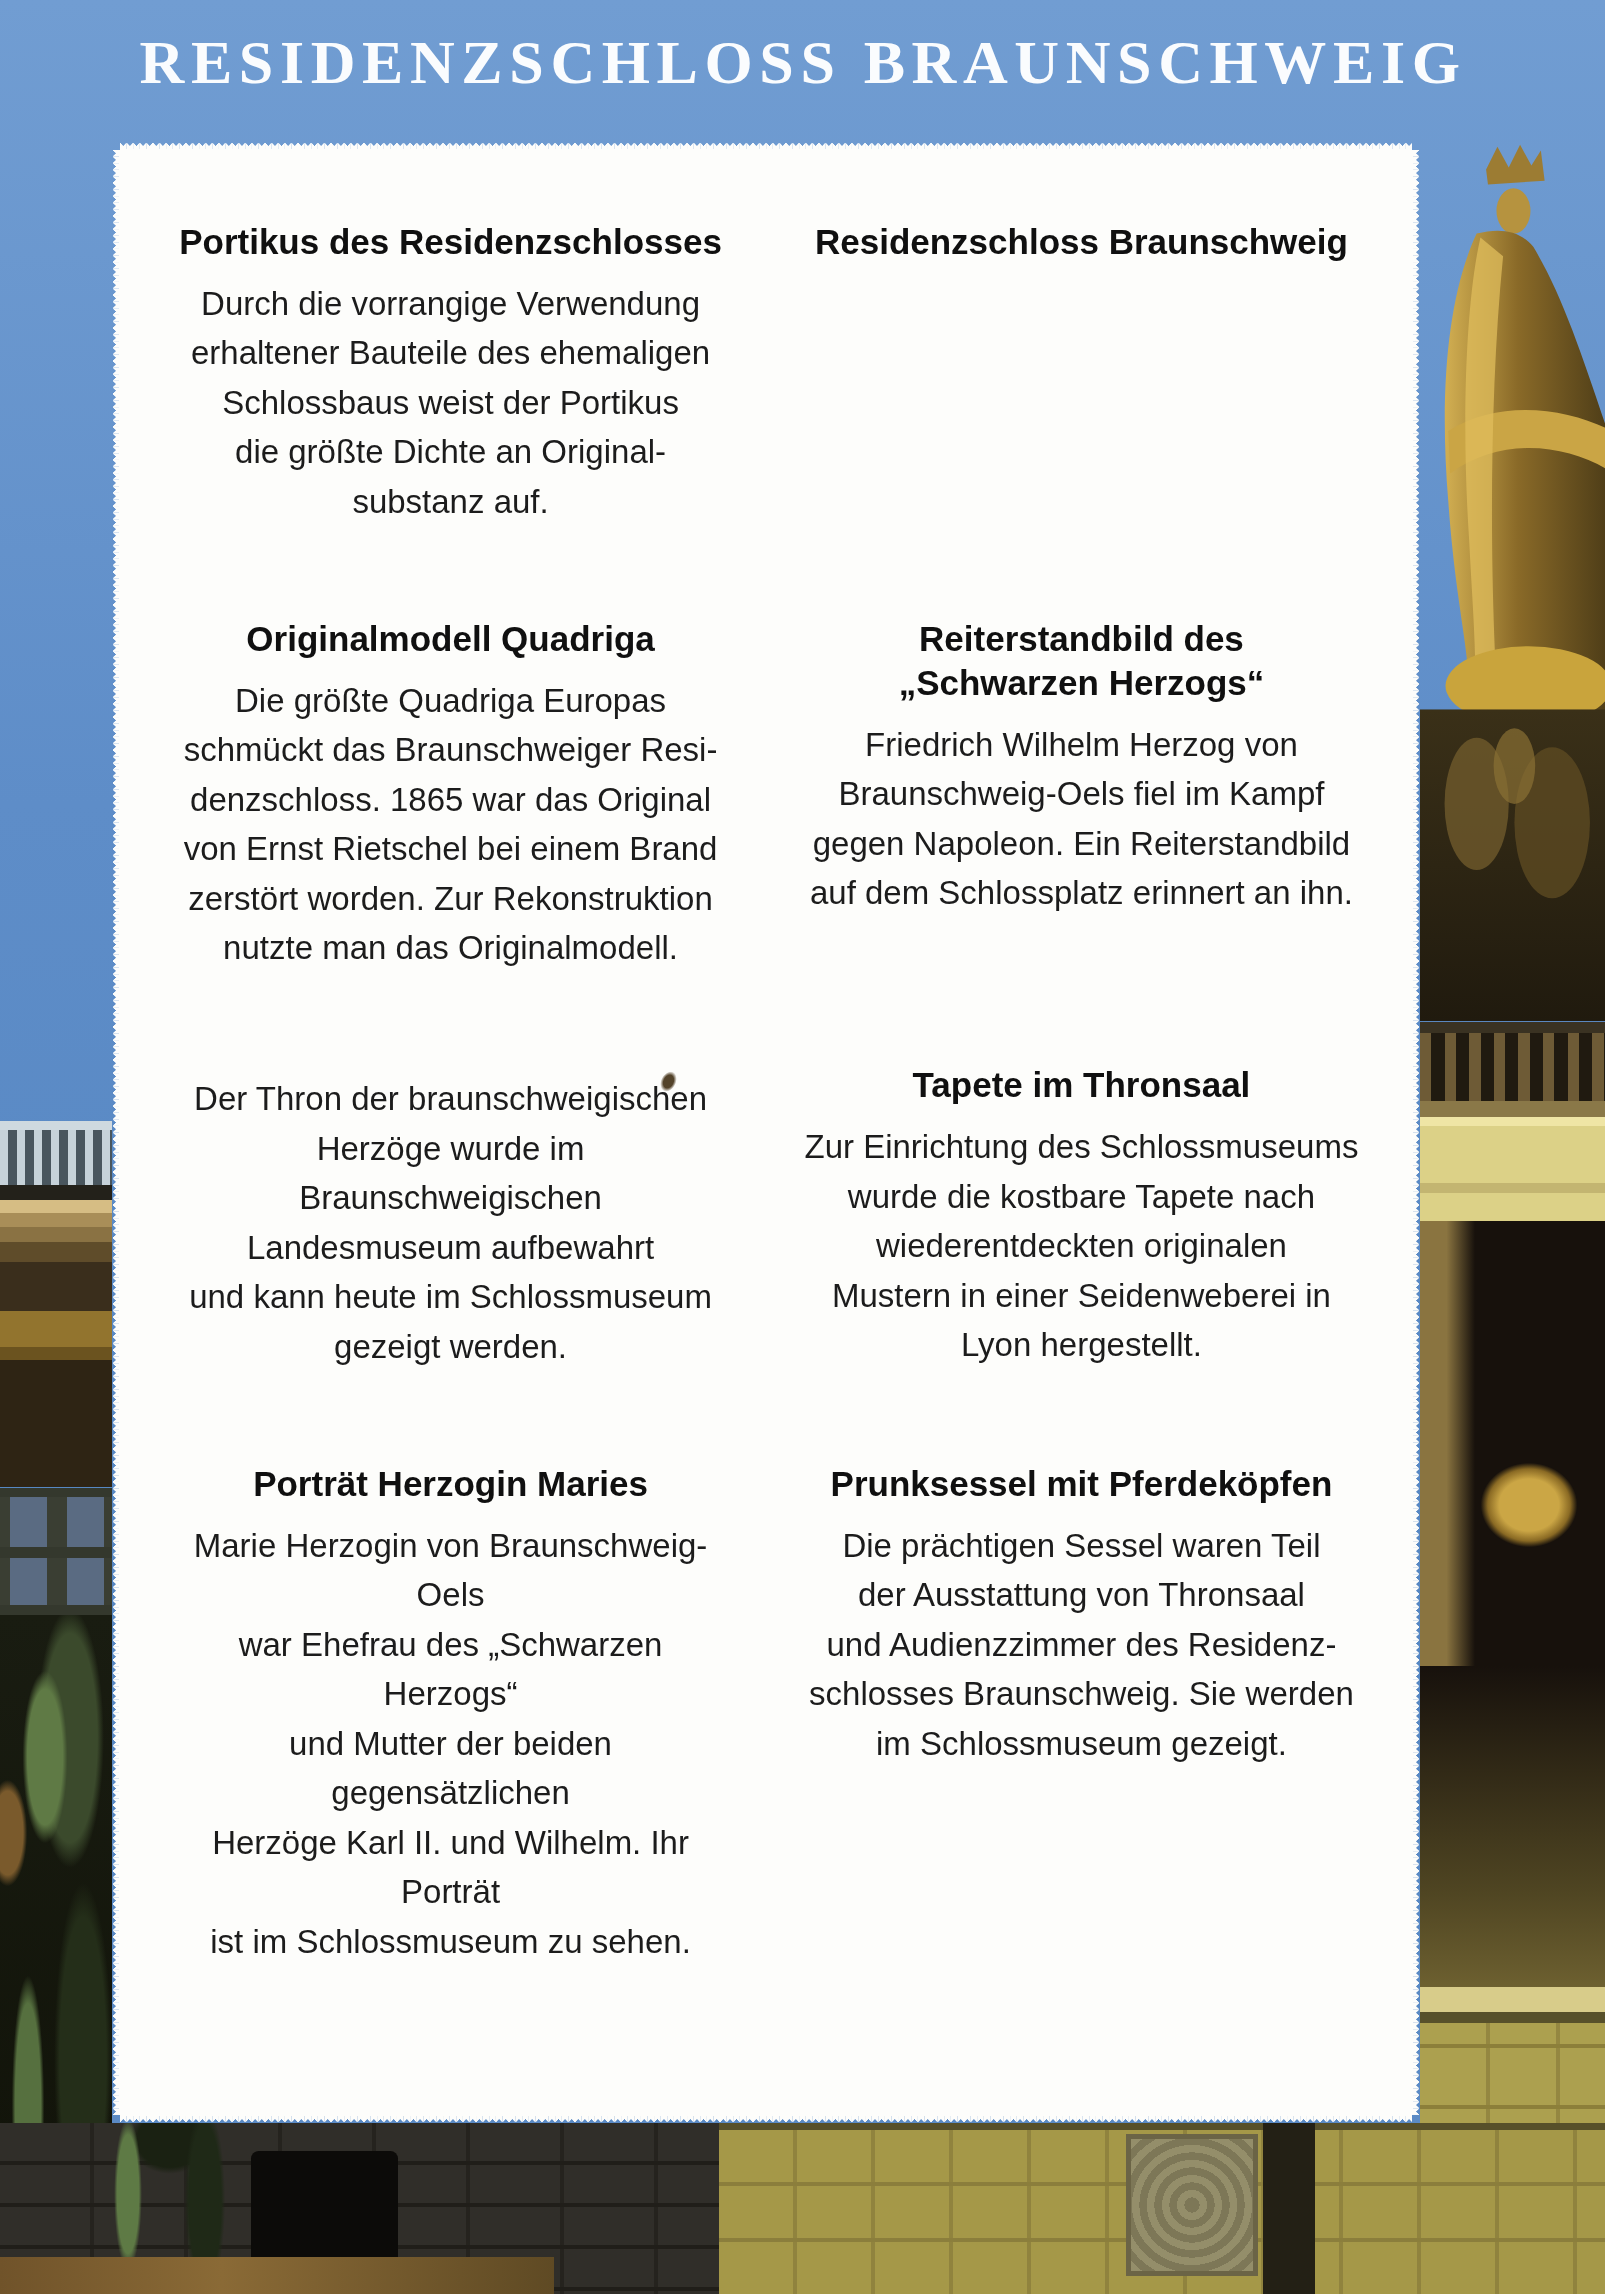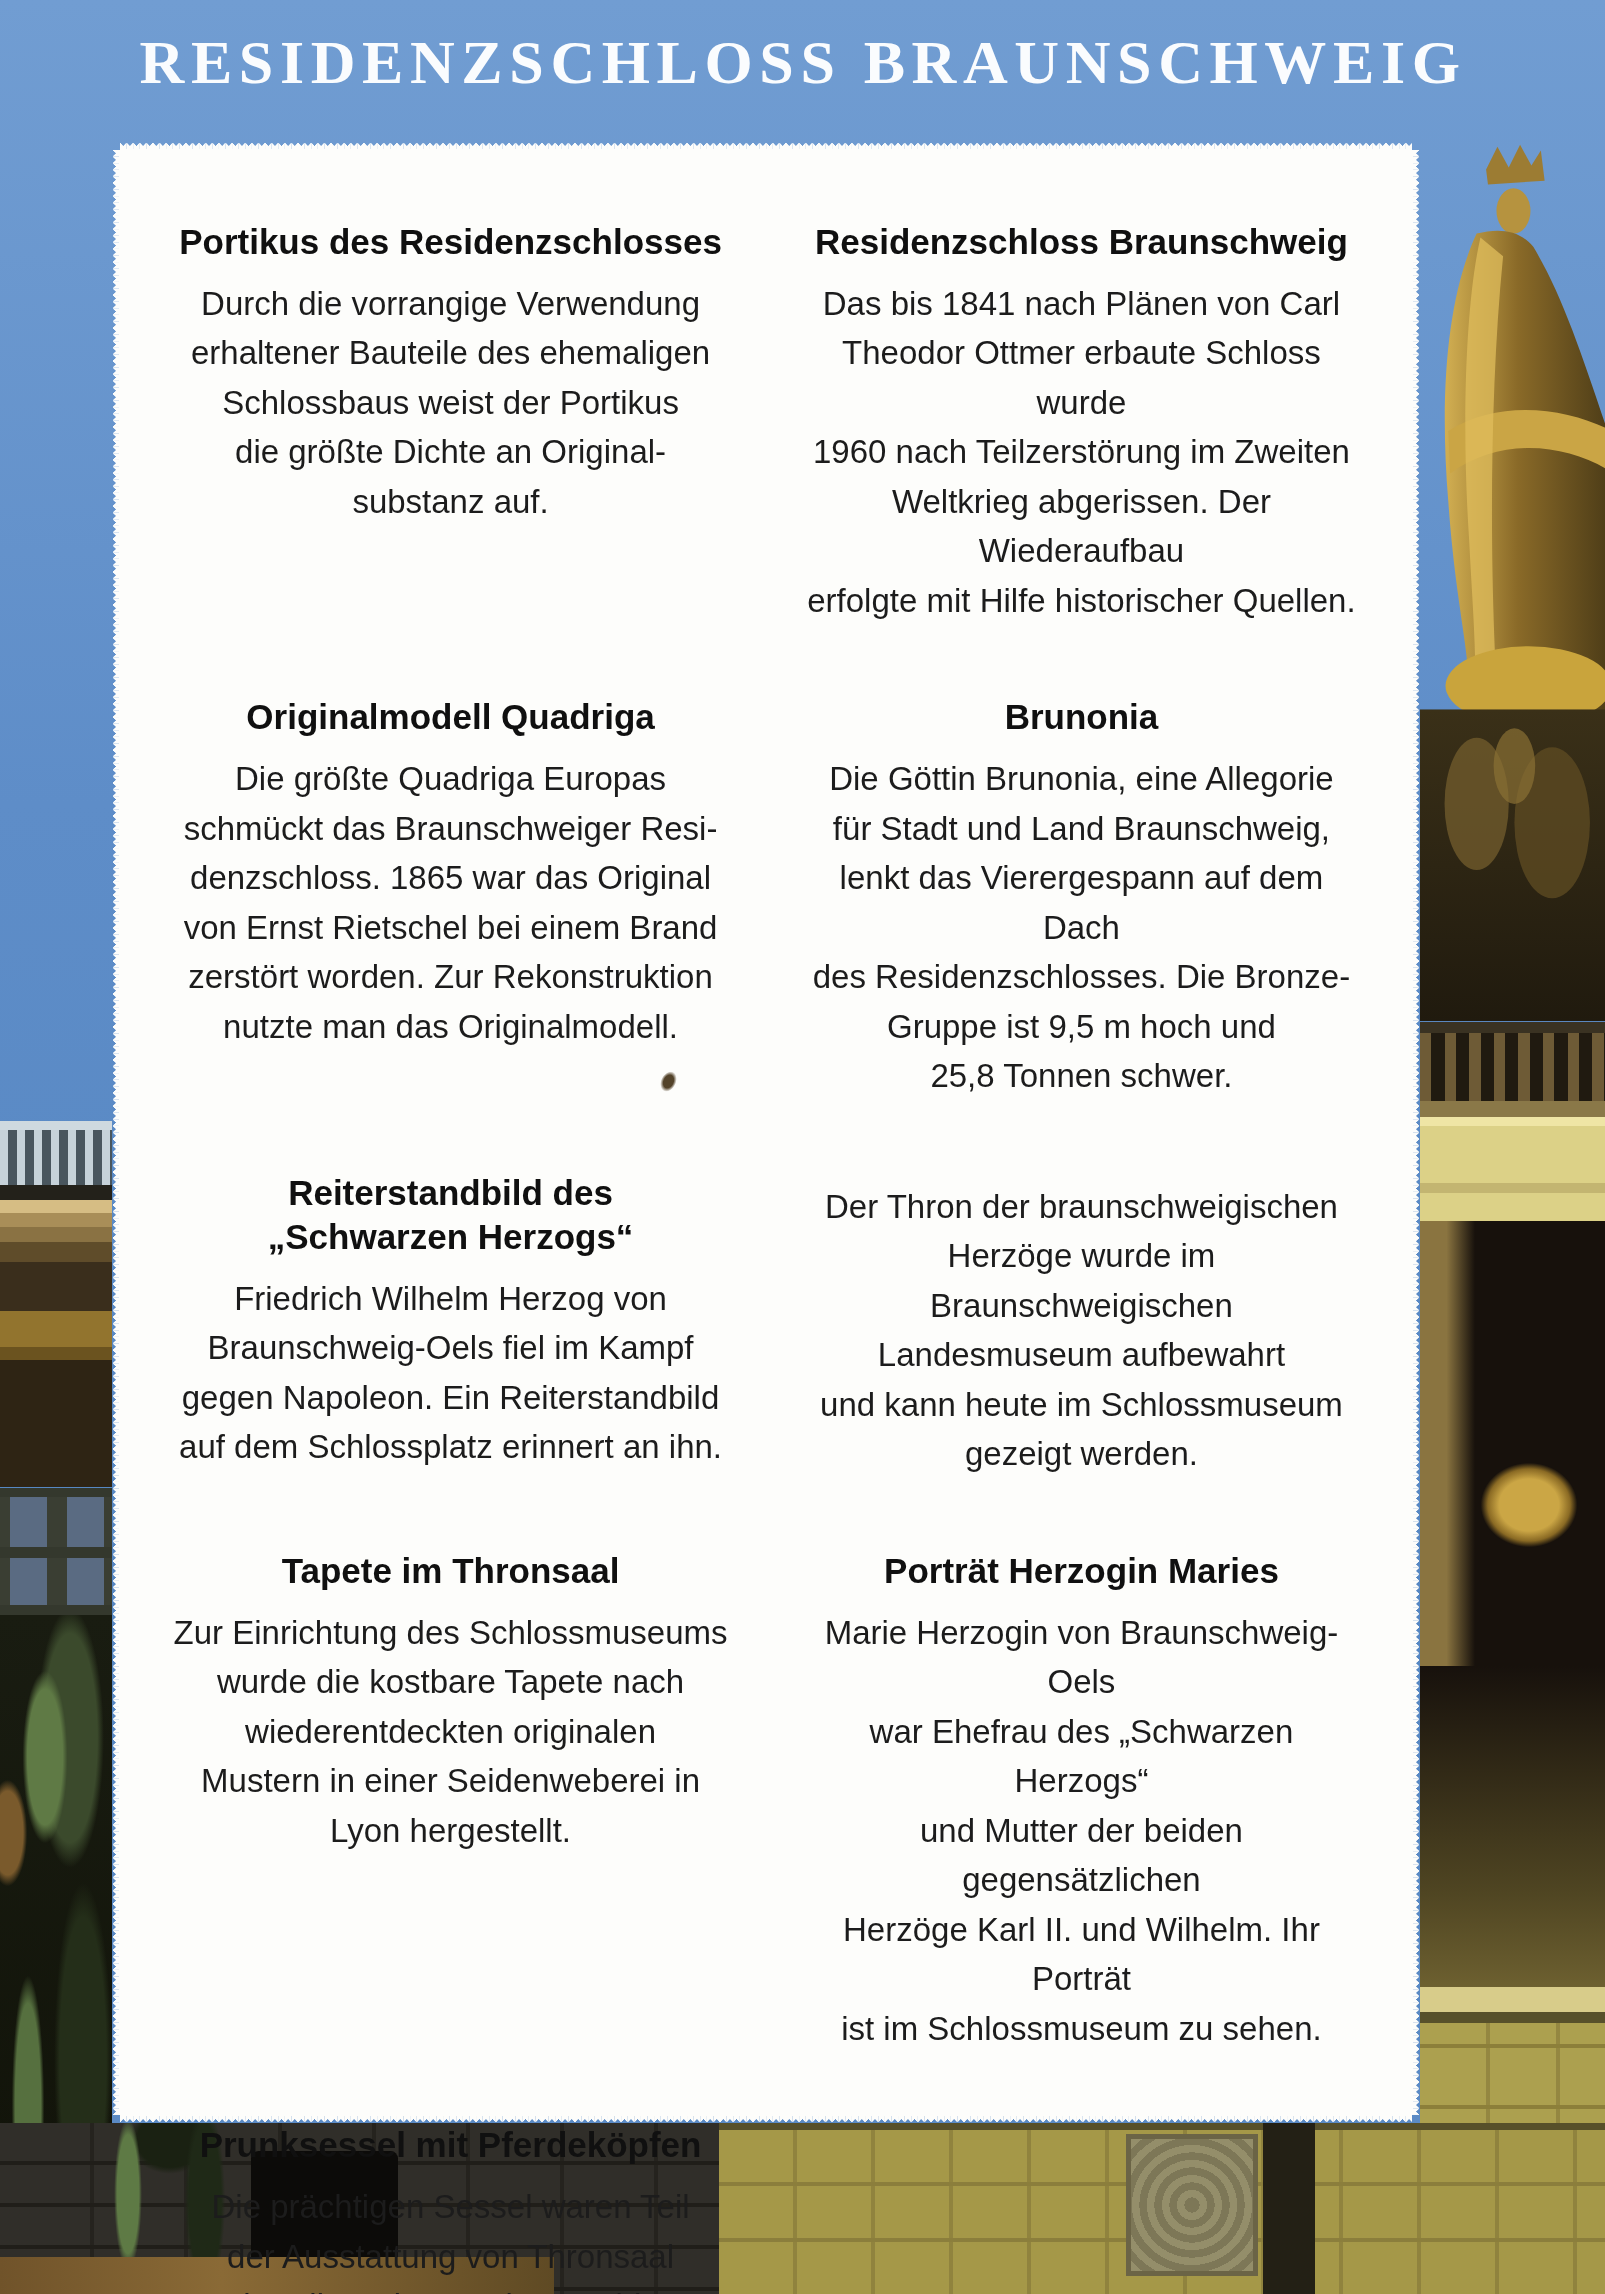--- a/index.html
+++ b/index.html
@@ -192,45 +192,31 @@
     <section class="block">
       <h3>Portikus des Residenzschlosses</h3>
       <p>Durch die vorrangige Verwendung
 erhaltener Bauteile des ehemaligen
 Schlossbaus weist der Portikus
 die größte Dichte an Original-
 substanz auf.</p>
     </section>
     <section class="block">
       <h3>Residenzschloss Braunschweig</h3>
-      <p>Das bis 1841 nach Plänen von Carl
-Theodor Ottmer erbaute Schloss wurde
-1960 nach Teilzerstörung im Zweiten
-Weltkrieg abgerissen. Der Wiederaufbau
-erfolgte mit Hilfe historischer Quellen.</p>
     </section>
 
     <section class="block">
       <h3>Originalmodell Quadriga</h3>
       <p>Die größte Quadriga Europas
 schmückt das Braunschweiger Resi-
 denzschloss. 1865 war das Original
 von Ernst Rietschel bei einem Brand
 zerstört worden. Zur Rekonstruktion
 nutzte man das Originalmodell.</p>
     </section>
-    <section class="block">
-      <h3>Brunonia</h3>
-      <p>Die Göttin Brunonia, eine Allegorie
-für Stadt und Land Braunschweig,
-lenkt das Vierergespann auf dem Dach
-des Residenzschlosses. Die Bronze-
-Gruppe ist 9,5 m hoch und
-25,8 Tonnen schwer.</p>
-    </section>
 
     <section class="block">
       <h3>Reiterstandbild des
 „Schwarzen Herzogs“</h3>
       <p>Friedrich Wilhelm Herzog von
 Braunschweig-Oels fiel im Kampf
 gegen Napoleon. Ein Reiterstandbild
 auf dem Schlossplatz erinnert an ihn.</p>
     </section>
     <section class="block">

